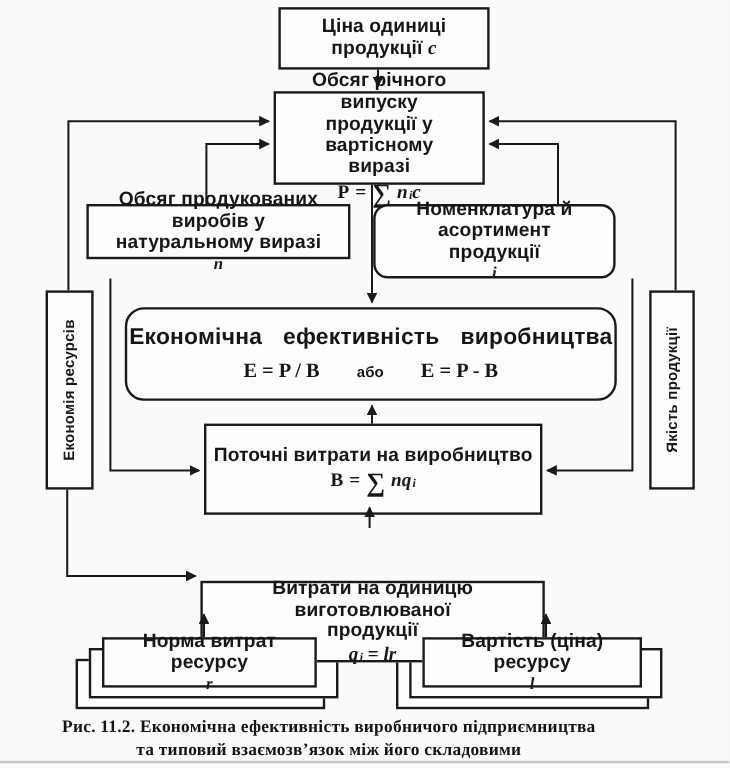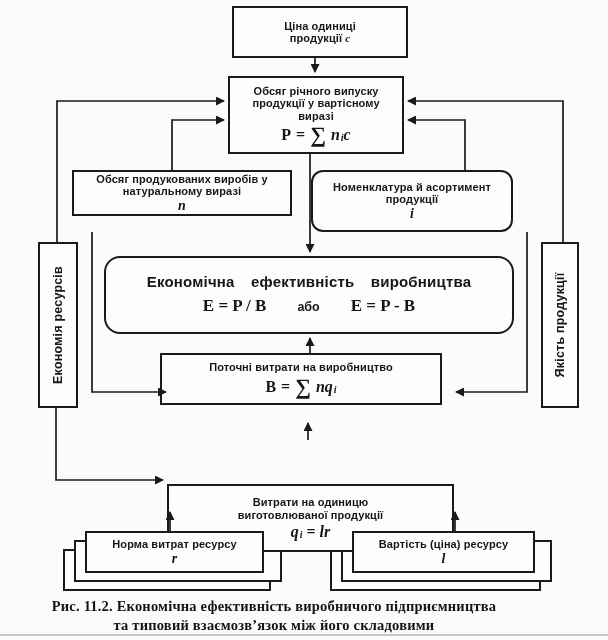--- a/index.html
+++ b/index.html
@@ -7,31 +7,31 @@
     position:relative;width:608px;height:640px;margin:0 auto;
     background:#fbfbf9;overflow:hidden;
     font-family:"Liberation Sans",sans-serif;color:#161616;
   }
   .node{
     position:absolute;box-sizing:border-box;
     background:#fdfdfc;border:2px solid #1a1a1a;
     display:flex;flex-direction:column;align-items:center;justify-content:center;
     text-align:center;font-weight:bold;z-index:2;
   }
-  .lbl{font-size:11px;line-height:1.12;letter-spacing:.1px;}
+  .lbl{font-size:16px;line-height:1.12;letter-spacing:.1px;}
   .varline{font-family:"Liberation Serif",serif;font-style:italic;font-size:14px;line-height:1;margin-top:2px;}
   .formula{
     font-family:"Liberation Serif",serif;font-weight:bold;font-size:16px;
     display:flex;align-items:center;justify-content:center;gap:5px;margin-top:3px;line-height:1;
   }
   .fi{font-style:italic;}
   .sigma{font-size:22px;line-height:.9;font-weight:bold;}
   .fsub{font-size:10px;font-style:italic;align-self:flex-end;margin-left:1px;}
   .round{border-radius:16px;}
-  .ebox-title{font-size:15px;word-spacing:12px;letter-spacing:.2px;}
+  .ebox-title{font-size:19px;word-spacing:12px;letter-spacing:.2px;}
   .ebox-frow{display:flex;align-items:baseline;gap:31px;margin-top:6px;
     font-family:"Liberation Serif",serif;font-weight:bold;font-size:17px;}
   .ebox-conj{font-family:"Liberation Sans",sans-serif;font-size:12.5px;font-weight:bold;}
   .vbox span{transform:rotate(-90deg);white-space:nowrap;font-size:12.5px;letter-spacing:.2px;}
   .stackback{position:absolute;box-sizing:border-box;background:#fdfdfc;border:2px solid #1a1a1a;z-index:1;}
   .connectors{position:absolute;left:0;top:0;z-index:4;pointer-events:none;}
   .caption{
     position:absolute;left:0;top:597;width:548px;text-align:center;
     font-family:"Liberation Serif",serif;font-weight:bold;font-size:14.5px;line-height:1.3;
     color:#141414;letter-spacing:.2px;top:597px;
@@ -97,21 +97,21 @@
 
   <div class="node round" style="left:104px;top:256px;width:410px;height:78px;">
     <div class="lbl ebox-title">Економічна ефективність виробництва</div>
     <div class="ebox-frow">
       <span>E = P / B</span>
       <span class="ebox-conj">або</span>
       <span>E = P - B</span>
     </div>
   </div>
 
-  <div class="node" style="left:160px;top:353px;width:282px;height:52px;">
+  <div class="node" style="left:170px;top:353px;width:282px;height:76px;">
     <div class="lbl">Поточні витрати на виробництво</div>
     <div class="formula">
       <span>B</span>
       <span>=</span>
       <span class="sigma">∑</span>
       <span style="display:flex;align-items:flex-start;">
         <span class="fi">nq</span>
           <span class="fsub">i</span>
       </span>
     </div>

